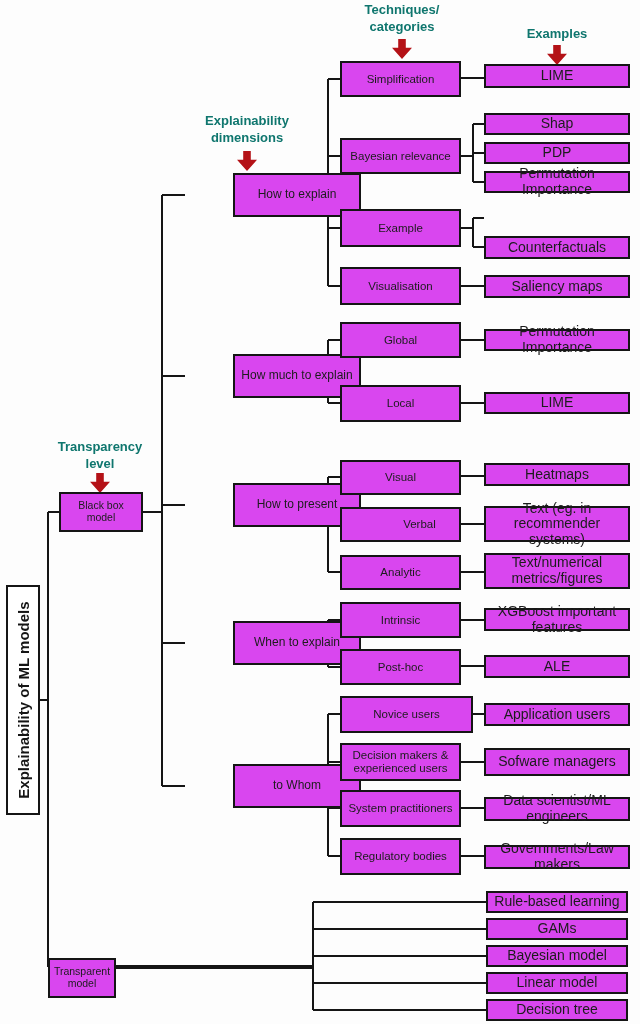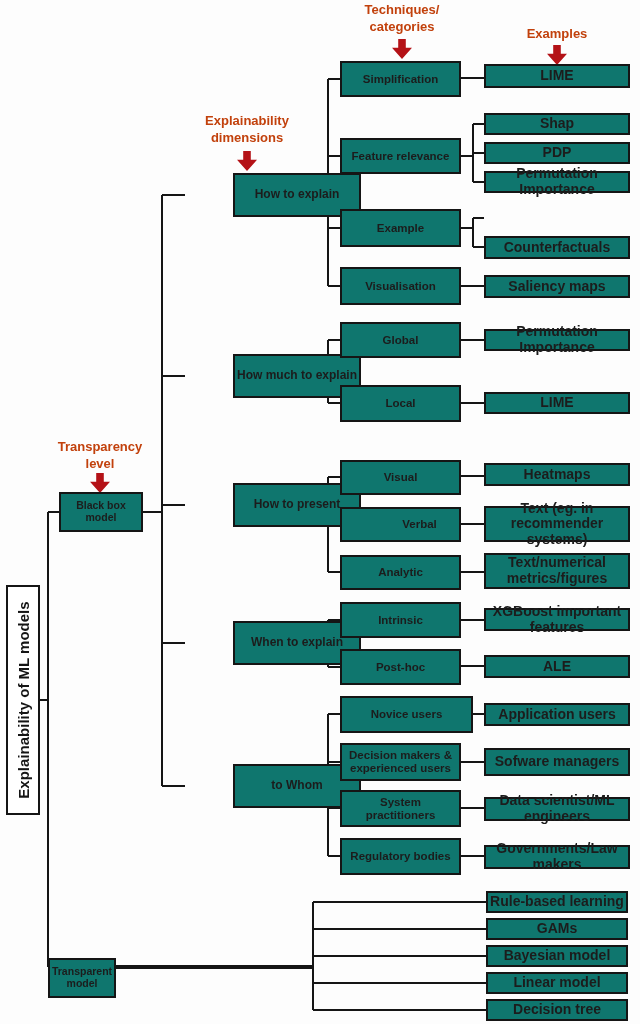--- a/index.html
+++ b/index.html
@@ -1,31 +1,31 @@
 <!DOCTYPE html>
 <html><head>
 <meta charset="utf-8">
 <style>
   html,body{margin:0;padding:0;background:#fdfdfd;}
   .canvas{position:relative;width:640px;height:1024px;background:#fdfdfd;overflow:hidden;
           font-family:"Liberation Sans","DejaVu Sans",sans-serif;}
   .wires{position:absolute;left:0;top:0;}
-  .box{position:absolute;background:#0f766e;border:2px solid #151515;box-sizing:border-box;
+  .box{position:absolute;background:#d946ef;border:2px solid #151515;box-sizing:border-box;
        display:flex;align-items:center;justify-content:center;text-align:center;
-       font-weight:bold;color:#1c1c1c;line-height:1.12;padding:1px 2px;}
+       font-weight:normal;color:#1c1c1c;line-height:1.12;padding:1px 2px;}
   .dim{font-size:12px;margin-left:48px;}
   .tech{font-size:11.5px;}
   .ex{font-size:14px;}
   .model{font-size:10.5px;}
   .rootbox{position:absolute;left:6px;top:585px;width:34px;height:230px;background:#fff;
            border:2px solid #151515;box-sizing:border-box;}
   .rootbox .vtext{position:absolute;left:50%;top:50%;width:226px;height:30px;
            transform:translate(-50%,-50%) rotate(-90deg);display:flex;align-items:center;
            justify-content:center;font-weight:bold;font-size:15px;color:#151515;white-space:nowrap;}
-  .red-label{position:absolute;color:#c2410c;font-weight:bold;font-size:13px;
+  .red-label{position:absolute;color:#0f766e;font-weight:bold;font-size:13px;
              text-align:center;line-height:17px;width:140px;}
   .arrow{position:absolute;width:20px;height:20px;background:#b41217;
          clip-path:polygon(31% 0,69% 0,69% 44%,100% 44%,50% 100%,0 44%,31% 44%);}
 </style>
 </head>
 <body>
 
 <div class="canvas">
 
   <svg class="wires" width="640" height="1024" viewBox="0 0 640 1024" shape-rendering="crispEdges">
@@ -96,21 +96,21 @@
   <div class="box model" style="left:59px;top:492px;width:84px;height:40px;">Black box model</div>
   <div class="box model" style="left:48px;top:947px;width:68px;height:40px;margin-top:11px;">Transparent model</div>
 
   <div class="box dim" style="left:185px;top:173px;width:128px;height:44px;">How to explain</div>
   <div class="box dim" style="left:185px;top:354px;width:128px;height:44px;">How much to explain</div>
   <div class="box dim" style="left:185px;top:483px;width:128px;height:44px;">How to present</div>
   <div class="box dim" style="left:185px;top:621px;width:128px;height:44px;text-align:center;">When to explain</div>
   <div class="box dim" style="left:185px;top:764px;width:128px;height:44px;">to Whom</div>
 
   <div class="box tech" style="left:340px;top:61px;width:121px;height:36px;">Simplification</div>
-  <div class="box tech" style="left:340px;top:138px;width:121px;height:36px;">Feature relevance</div>
+  <div class="box tech" style="left:340px;top:138px;width:121px;height:36px;">Bayesian relevance</div>
   <div class="box tech" style="left:340px;top:209px;width:121px;height:38px;">Example</div>
   <div class="box tech" style="left:340px;top:267px;width:121px;height:38px;">Visualisation</div>
   <div class="box tech" style="left:340px;top:322px;width:121px;height:36px;">Global</div>
   <div class="box tech" style="left:340px;top:385px;width:121px;height:37px;">Local</div>
   <div class="box tech" style="left:340px;top:460px;width:121px;height:35px;">Visual</div>
   <div class="box tech" style="left:340px;top:507px;width:121px;height:35px;padding-left:40px;">Verbal</div>
   <div class="box tech" style="left:340px;top:555px;width:121px;height:35px;">Analytic</div>
   <div class="box tech" style="left:340px;top:602px;width:121px;height:36px;">Intrinsic</div>
   <div class="box tech" style="left:340px;top:649px;width:121px;height:36px;">Post-hoc</div>
   <div class="box tech" style="left:340px;top:696px;width:133px;height:37px;">Novice users</div>

